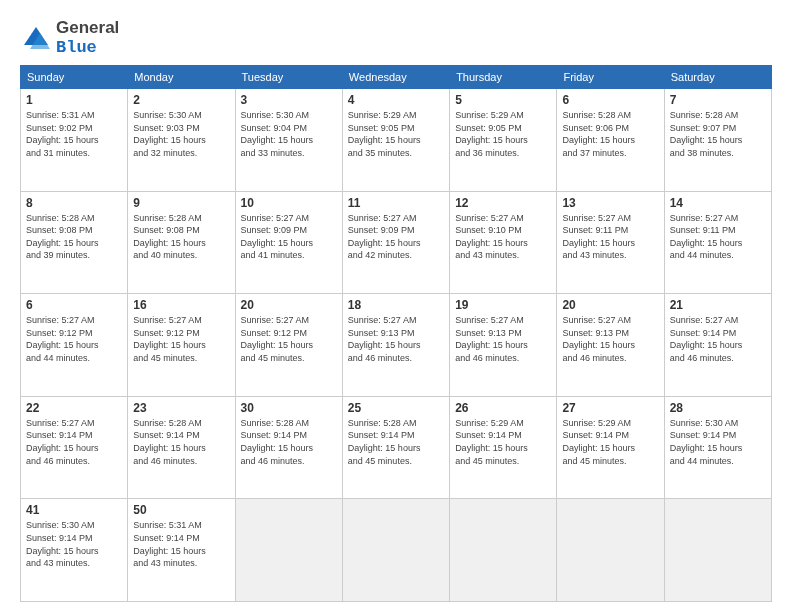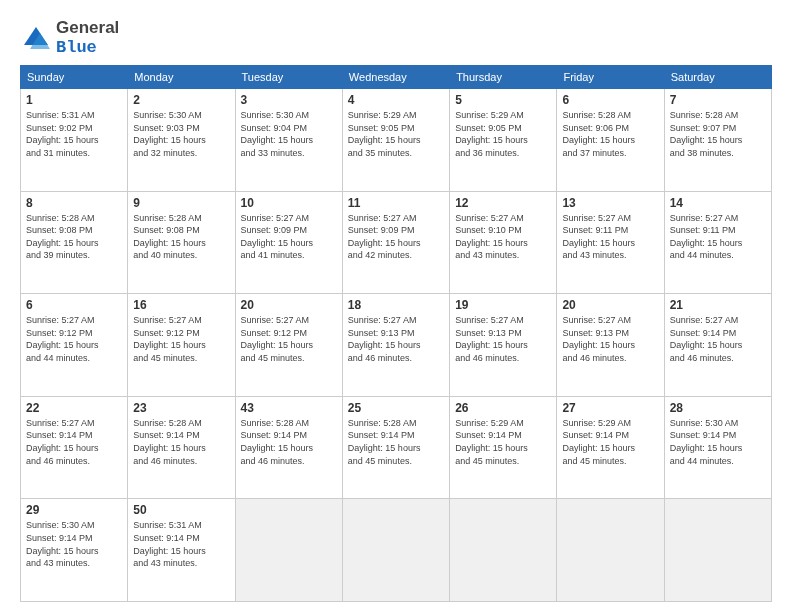--- a/index.html
+++ b/index.html
@@ -147,28 +147,28 @@
           <td><span class="day-num">16</span><span class="day-info">Sunrise: 5:27 AM<br>Sunset: 9:12 PM<br>Daylight: 15 hours<br>and 45 minutes.</span></td>
           <td><span class="day-num">20</span><span class="day-info">Sunrise: 5:27 AM<br>Sunset: 9:12 PM<br>Daylight: 15 hours<br>and 45 minutes.</span></td>
           <td><span class="day-num">18</span><span class="day-info">Sunrise: 5:27 AM<br>Sunset: 9:13 PM<br>Daylight: 15 hours<br>and 46 minutes.</span></td>
           <td><span class="day-num">19</span><span class="day-info">Sunrise: 5:27 AM<br>Sunset: 9:13 PM<br>Daylight: 15 hours<br>and 46 minutes.</span></td>
           <td><span class="day-num">20</span><span class="day-info">Sunrise: 5:27 AM<br>Sunset: 9:13 PM<br>Daylight: 15 hours<br>and 46 minutes.</span></td>
           <td><span class="day-num">21</span><span class="day-info">Sunrise: 5:27 AM<br>Sunset: 9:14 PM<br>Daylight: 15 hours<br>and 46 minutes.</span></td>
         </tr>
         <tr>
           <td><span class="day-num">22</span><span class="day-info">Sunrise: 5:27 AM<br>Sunset: 9:14 PM<br>Daylight: 15 hours<br>and 46 minutes.</span></td>
           <td><span class="day-num">23</span><span class="day-info">Sunrise: 5:28 AM<br>Sunset: 9:14 PM<br>Daylight: 15 hours<br>and 46 minutes.</span></td>
-          <td><span class="day-num">43</span><span class="day-info">Sunrise: 5:28 AM<br>Sunset: 9:14 PM<br>Daylight: 15 hours<br>and 46 minutes.</span></td>
+          <td><span class="day-num">30</span><span class="day-info">Sunrise: 5:28 AM<br>Sunset: 9:14 PM<br>Daylight: 15 hours<br>and 46 minutes.</span></td>
           <td><span class="day-num">25</span><span class="day-info">Sunrise: 5:28 AM<br>Sunset: 9:14 PM<br>Daylight: 15 hours<br>and 45 minutes.</span></td>
           <td><span class="day-num">26</span><span class="day-info">Sunrise: 5:29 AM<br>Sunset: 9:14 PM<br>Daylight: 15 hours<br>and 45 minutes.</span></td>
           <td><span class="day-num">27</span><span class="day-info">Sunrise: 5:29 AM<br>Sunset: 9:14 PM<br>Daylight: 15 hours<br>and 45 minutes.</span></td>
           <td><span class="day-num">28</span><span class="day-info">Sunrise: 5:30 AM<br>Sunset: 9:14 PM<br>Daylight: 15 hours<br>and 44 minutes.</span></td>
         </tr>
         <tr>
-          <td><span class="day-num">29</span><span class="day-info">Sunrise: 5:30 AM<br>Sunset: 9:14 PM<br>Daylight: 15 hours<br>and 43 minutes.</span></td>
+          <td><span class="day-num">41</span><span class="day-info">Sunrise: 5:30 AM<br>Sunset: 9:14 PM<br>Daylight: 15 hours<br>and 43 minutes.</span></td>
           <td><span class="day-num">50</span><span class="day-info">Sunrise: 5:31 AM<br>Sunset: 9:14 PM<br>Daylight: 15 hours<br>and 43 minutes.</span></td>
           <td class="empty"></td>
           <td class="empty"></td>
           <td class="empty"></td>
           <td class="empty"></td>
           <td class="empty"></td>
         </tr>
       </tbody>
   </table>
 </div>

